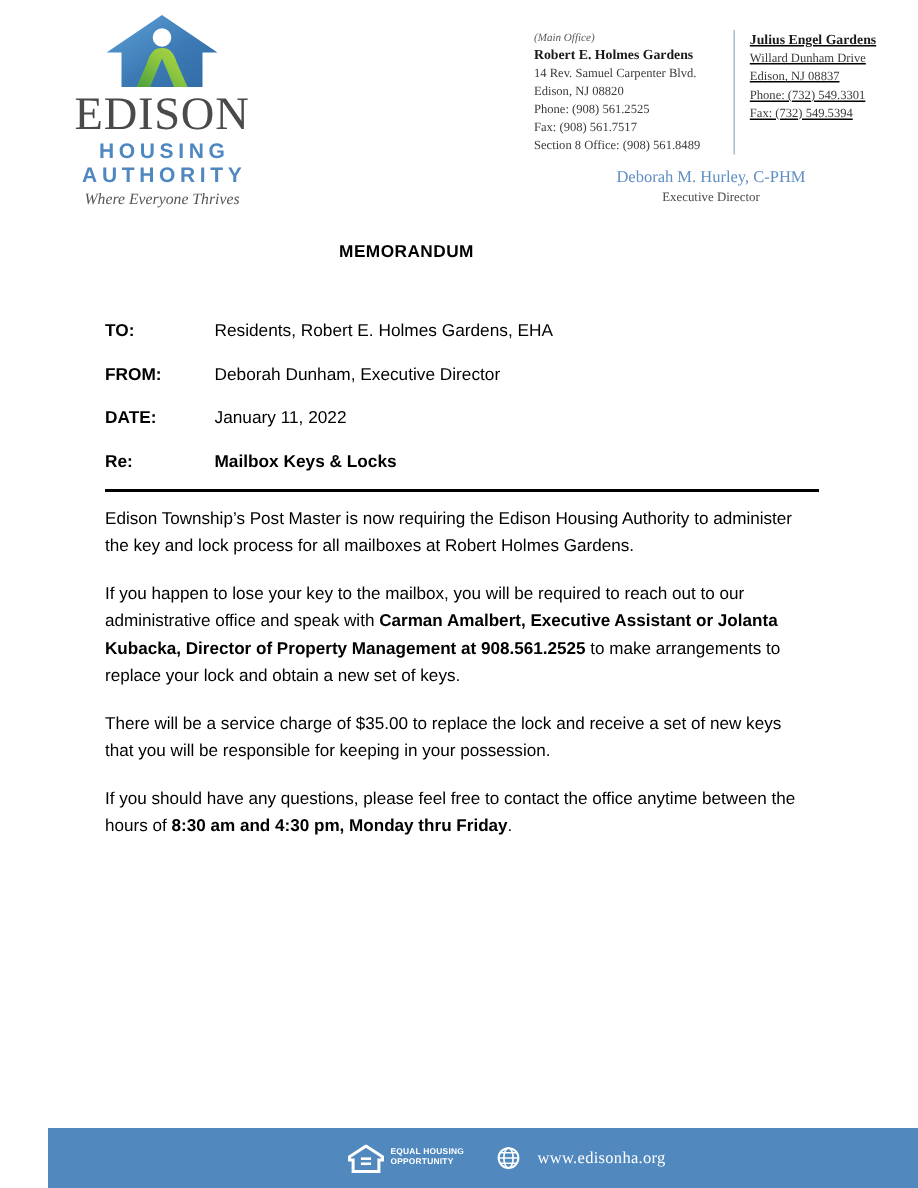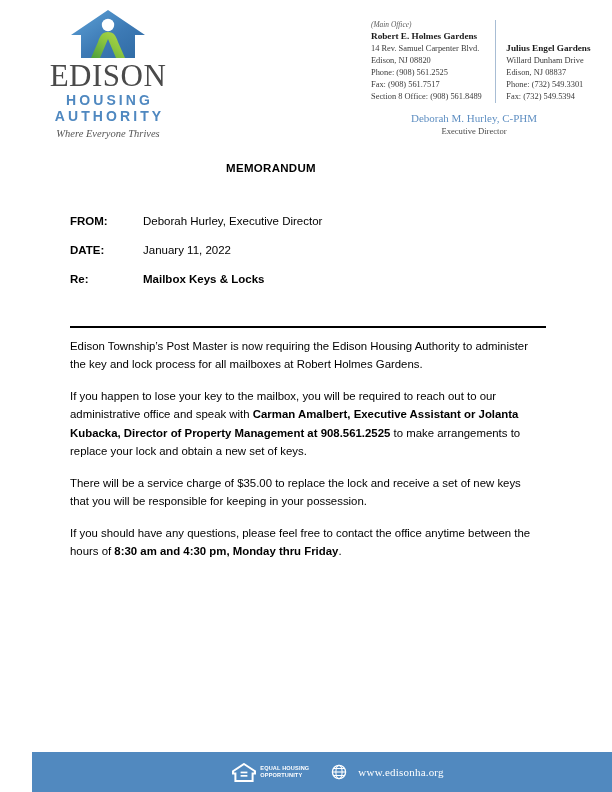--- a/index.html
+++ b/index.html
@@ -69,36 +69,36 @@
 
   
   .addr-wrap {
     position: absolute;
     left: 356px;
     top: 20px;
     width: 240px;
   }
   .addr-cols {
     display: flex;
-    align-items: flex-end;
-    margin-left: 15px;
+    align-items: flex-start;
   }
   .addr-col-left {
     width: 132px;
     padding-right: 6px;
   }
   .addr-divider {
     width: 1px;
     align-self: stretch;
     background: #a8bdd4;
     margin-right: 10px;
     min-height: 68px;
   }
   .addr-col-right {
     width: 100px;
+    text-decoration: underline;
   }
   .addr-note {
     font-family: "Liberation Serif", serif;
     font-style: italic;
     font-size: 7.4px;
     color: #5a5a5a;
     line-height: 1.3;
   }
   .addr-name {
     font-family: "Liberation Serif", serif;
@@ -297,22 +297,26 @@
         <div class="director-name">Deborah M. Hurley, C-PHM</div>
         <div class="director-title">Executive Director</div>
       </div>
     </div>
   </div>
 
   <div class="memo-title">MEMORANDUM</div>
 
   <div class="fields">
     <div class="field-row">
+      <div class="field-label">TO:</div>
+      <div class="field-value">Residents, Robert E. Holmes Gardens, EHA</div>
+    </div>
+    <div class="field-row">
       <div class="field-label">FROM:</div>
-      <div class="field-value">Deborah Hurley, Executive Director</div>
+      <div class="field-value">Deborah Dunham, Executive Director</div>
     </div>
     <div class="field-row">
       <div class="field-label">DATE:</div>
       <div class="field-value">January 11, 2022</div>
     </div>
     <div class="field-row">
       <div class="field-label">Re:</div>
       <div class="field-value bold">Mailbox Keys &amp; Locks</div>
     </div>
   </div>

